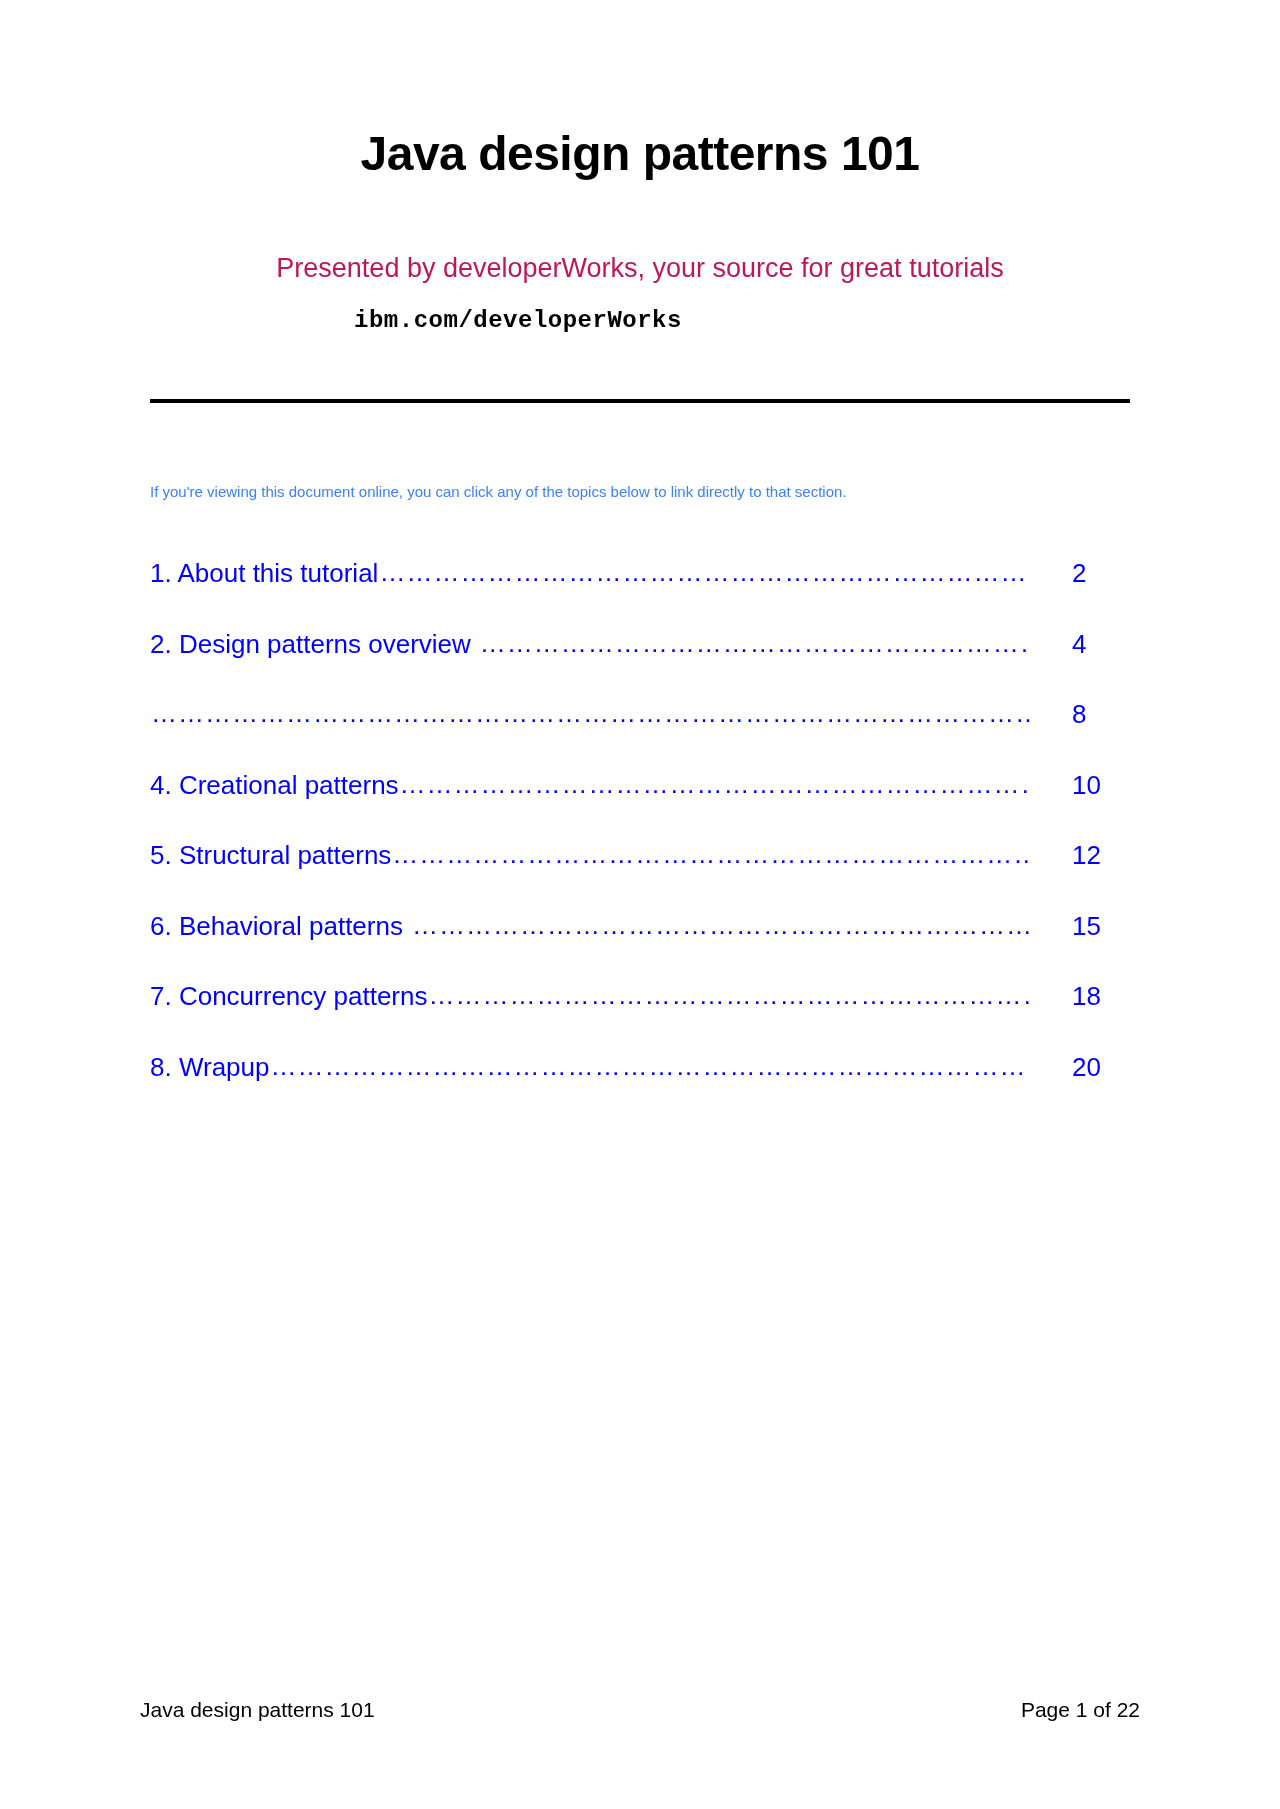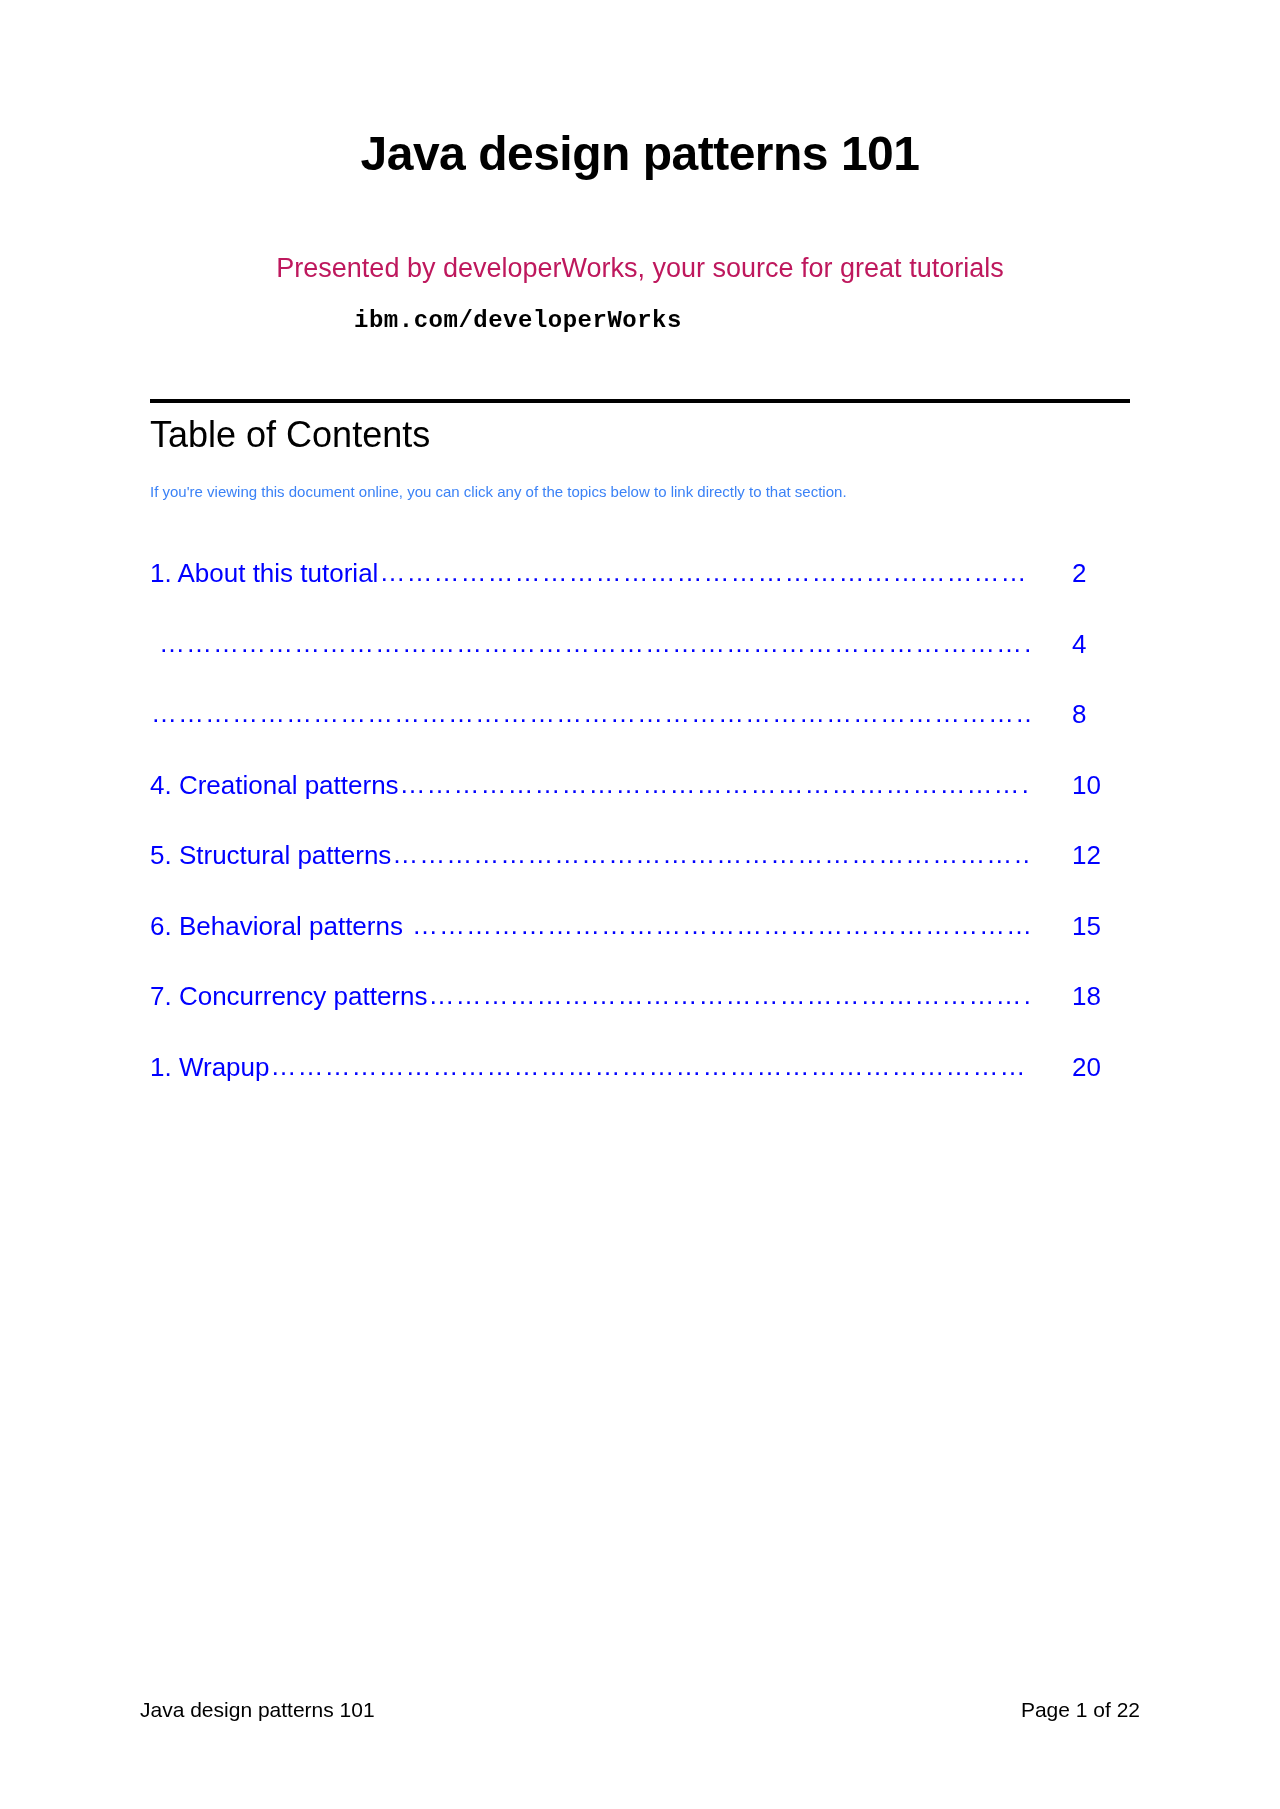--- a/index.html
+++ b/index.html
@@ -161,31 +161,31 @@
 <div class="page">
 
   <div class="doc-title">Java design patterns 101</div>
 
   <div class="doc-subtitle">Presented by developerWorks, your source for great tutorials</div>
 
   <div class="doc-url">ibm.com/developerWorks</div>
 
   <div class="section-rule"></div>
 
-  <div class="section-heading">Table of Contents</div>
 
   <div class="toc-note">If you're viewing this document online, you can click any of the topics below to link directly to that section.</div>
 
   <div class="toc-list" id="toc-list">
       <a class="toc-row" href="#">
         <span class="toc-label">1. About this tutorial</span>
         <span class="toc-dots">………………………………………………………………………………………………</span>
         <span class="toc-page">2</span>
       </a>
       <a class="toc-row gap-before" href="#">
+        <span class="toc-label">2. Design patterns overview</span>
         <span class="toc-dots">………………………………………………………………………………………………</span>
         <span class="toc-page">4</span>
       </a>
       <a class="toc-row" href="#">
         <span class="toc-dots">………………………………………………………………………………………………</span>
         <span class="toc-page">8</span>
       </a>
       <a class="toc-row" href="#">
         <span class="toc-label">4. Creational patterns</span>
         <span class="toc-dots">………………………………………………………………………………………………</span>
@@ -200,21 +200,21 @@
         <span class="toc-label">6. Behavioral patterns</span>
         <span class="toc-dots">………………………………………………………………………………………………</span>
         <span class="toc-page">15</span>
       </a>
       <a class="toc-row" href="#">
         <span class="toc-label">7. Concurrency patterns</span>
         <span class="toc-dots">………………………………………………………………………………………………</span>
         <span class="toc-page">18</span>
       </a>
       <a class="toc-row" href="#">
-        <span class="toc-label">1. Wrapup</span>
+        <span class="toc-label">8. Wrapup</span>
         <span class="toc-dots">………………………………………………………………………………………………</span>
         <span class="toc-page">20</span>
       </a>
     </div>
 
   <div class="footer">
     <span class="footer-left">Java design patterns 101</span>
     <span class="footer-right">Page 1 of 22</span>
   </div>
 

